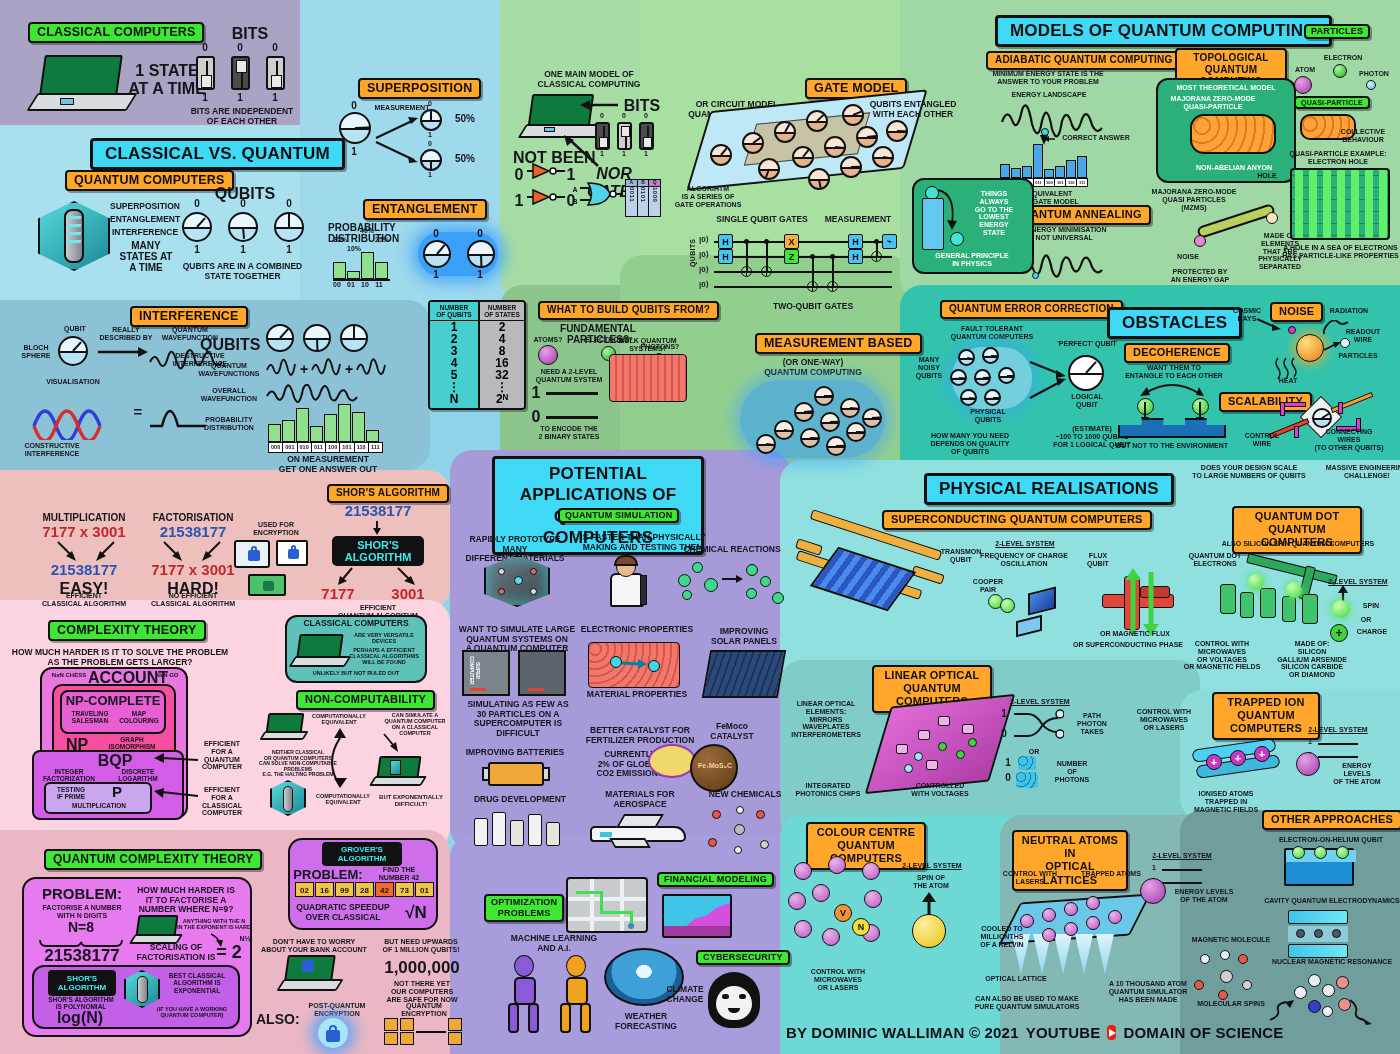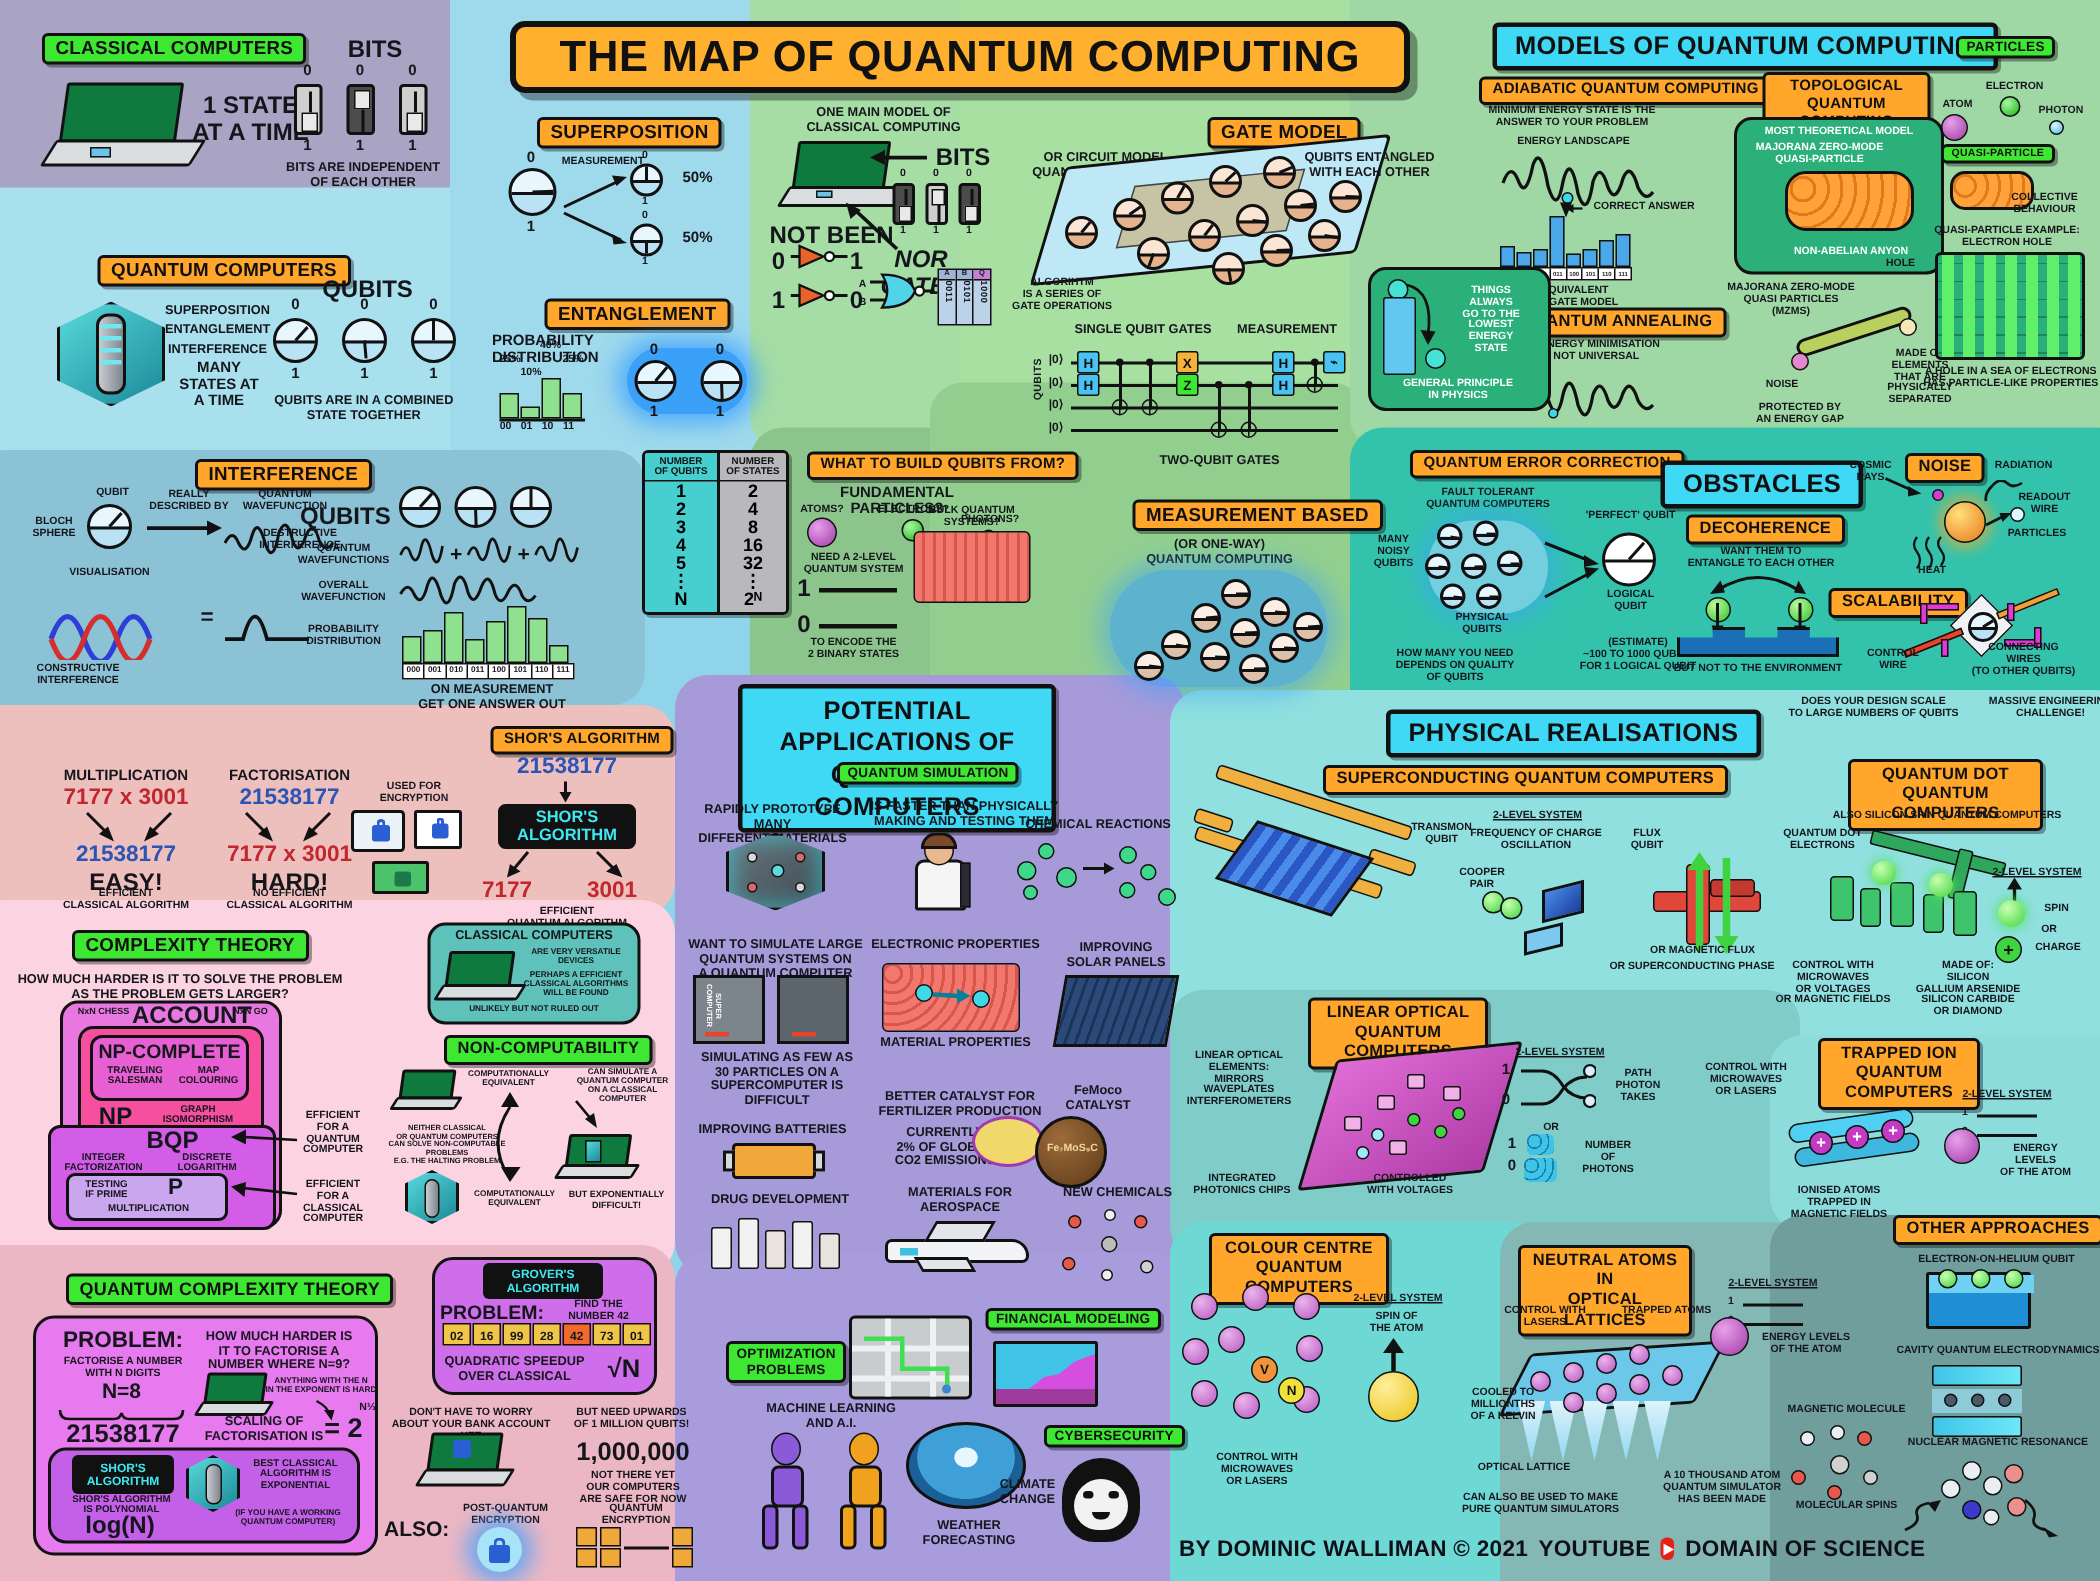--- a/index.html
+++ b/index.html
@@ -135,23 +135,20 @@
   <div class="panel rd" style="left:450px;top:450px;width:340px;height:400px;background:#a79ad8;"></div>
   <div class="panel rd" style="left:450px;top:835px;width:340px;height:245px;background:#a99cdd;"></div>
 
   <div class="panel rd" style="left:780px;top:460px;width:640px;height:240px;background:#8fe0de;"></div>
   <div class="panel rd" style="left:780px;top:660px;width:420px;height:180px;background:#7fccc8;"></div>
   <div class="panel rd" style="left:780px;top:815px;width:250px;height:265px;background:#6ed9d4;"></div>
   <div class="panel rd" style="left:1000px;top:815px;width:260px;height:265px;background:#84b8b5;"></div>
   <div class="panel rd" style="left:1180px;top:690px;width:240px;height:130px;background:#8ddcdc;"></div>
   <div class="panel rd" style="left:1180px;top:810px;width:240px;height:270px;background:#6f9e9c;"></div>
 
-  <div id="title-banner">
-    <span>THE MAP OF QUANTUM COMPUTING</span>
-  </div>
 
   <div class="chip green mid" style="left:28px;top:22px;">CLASSICAL COMPUTERS</div>
 
   <div class="laptop" style="left:32px;top:55px;width:110px;height:62px;">
     <div class="scr" style="left:10px;top:0;width:78px;height:40px;transform:skewX(-8deg);"></div>
     <div class="base" style="left:0;top:38px;width:100px;height:18px;transform:skewX(-32deg);"></div>
     <div class="bar" style="left:28px;top:43px;width:14px;height:7px;background:#6cc3e8;"></div>
   </div>
 
   <div class="t l" style="left:122px;top:62px;width:90px;white-space:pre-line;">1 STATE
@@ -172,20 +169,21 @@
   <div class="bitsw" style="left:266px;top:56px;">
     <div class="stem" style="top:3px;height:16px;"></div>
       <div class="knob" style="top:17px;"></div>
     </div>
   <div class="t m" style="left:193px;top:92px;width:24px;">1</div>
   <div class="t m" style="left:228px;top:92px;width:24px;">1</div>
   <div class="t m" style="left:263px;top:92px;width:24px;">1</div>
   <div class="t s" style="left:180px;top:107px;width:124px;white-space:pre-line;">BITS ARE INDEPENDENT
 OF EACH OTHER</div>
 
+  <div class="chip cyan big" style="left:90px;top:138px;">CLASSICAL VS. QUANTUM</div>
   <div class="chip orange mid" style="left:65px;top:170px;">QUANTUM COMPUTERS</div>
 
   <div style="position:absolute;left:30px;top:197px;width:88px;height:78px;">
     <div style="position:absolute;left:8px;top:4px;width:72px;height:70px;background:linear-gradient(140deg,#57d9d9,#1c8a9a);border:2px solid #111;
          clip-path:polygon(50% 0,100% 25%,100% 75%,50% 100%,0 75%,0 25%);"></div>
     <div style="position:absolute;left:34px;top:12px;width:20px;height:54px;background:linear-gradient(90deg,#c8cdd2,#7d858c);border:2px solid #111;border-radius:8px;"></div>
     <div style="position:absolute;left:37px;top:19px;width:14px;height:3px;background:#6fe9ef;"></div>
     <div style="position:absolute;left:37px;top:27px;width:14px;height:3px;background:#6fe9ef;"></div>
     <div style="position:absolute;left:37px;top:35px;width:14px;height:3px;background:#6fe9ef;"></div>
     <div style="position:absolute;left:37px;top:43px;width:14px;height:3px;background:#6fe9ef;"></div>

